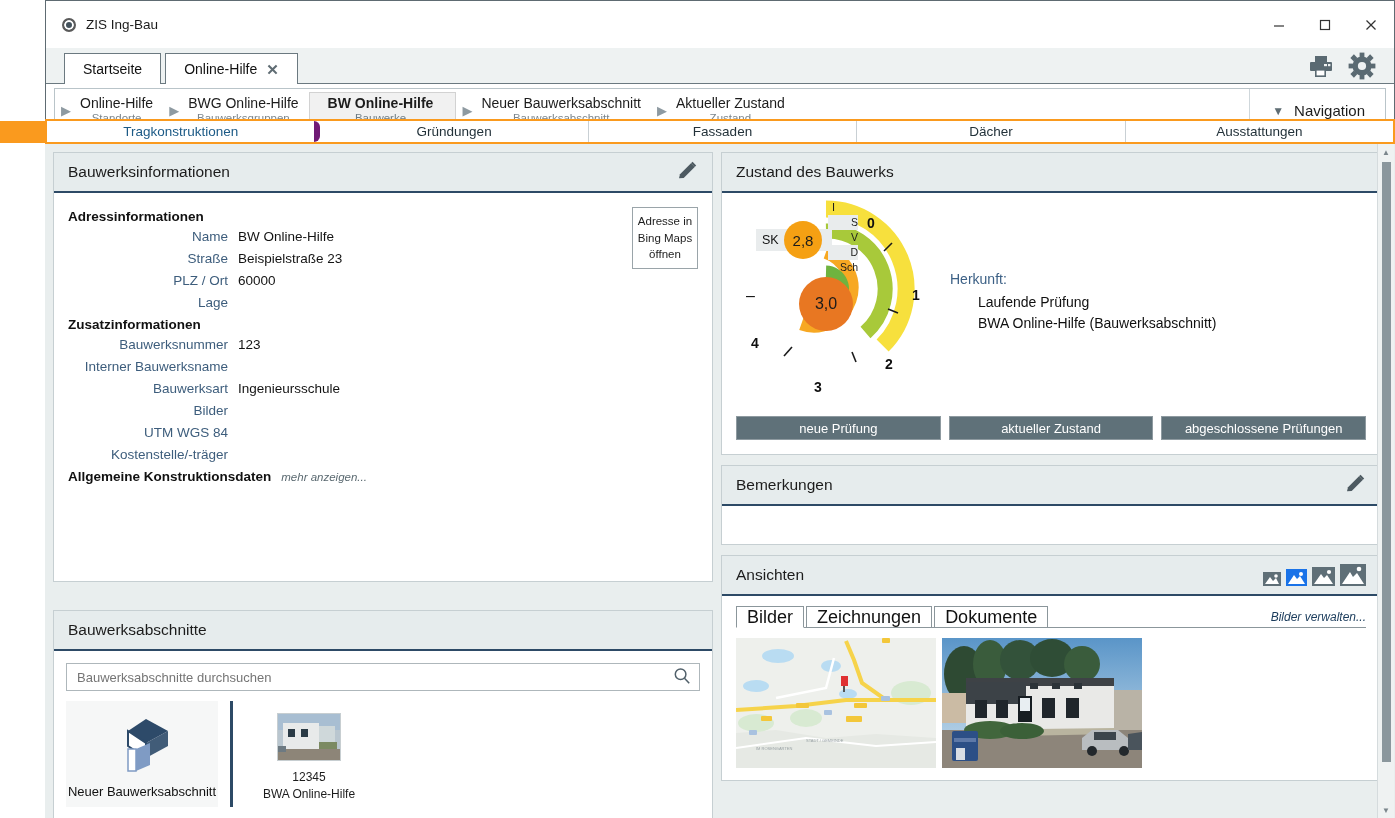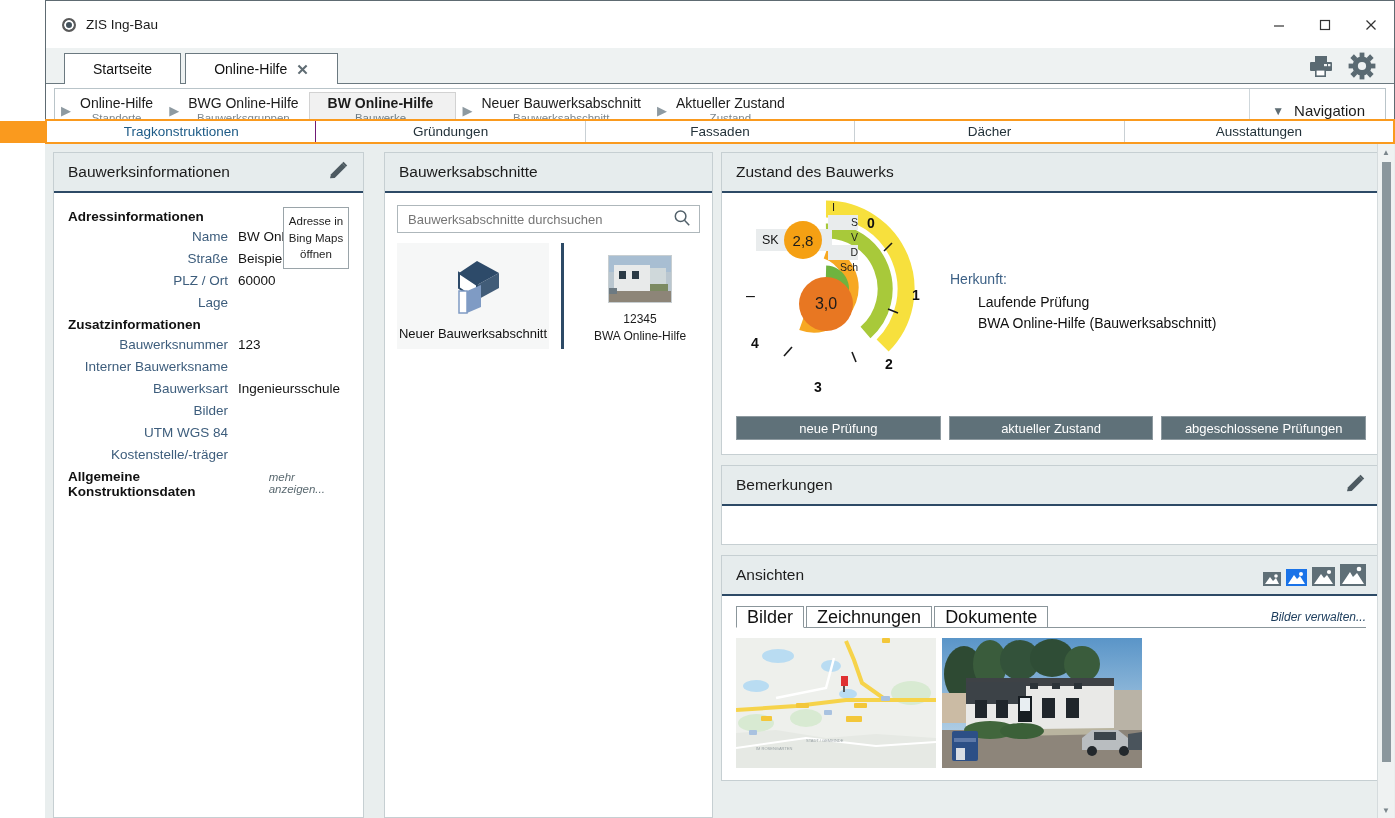--- a/index.html
+++ b/index.html
@@ -41,21 +41,21 @@
   .win-btn svg{display:block;}
 
   
   .tabstrip{
     position:relative;height:36px;background:#eef2f2;
     border-bottom:1px solid #6b7980;
     display:flex;align-items:flex-end;padding-left:18px;box-sizing:border-box;
   }
   .doc-tab{
     height:31px;display:flex;align-items:center;gap:9px;
-    padding:0 28px;font-size:14px;color:#111;
+    padding:0 18px;font-size:14px;color:#111;
     background:#ffffff;border:1px solid #6b7980;border-bottom:none;
     box-sizing:border-box;position:relative;top:1px;
   }
   .doc-tab.inactive{background:#ffffff;}
   .doc-tab .close-x{font-size:15px;color:#5f6c73;line-height:1;font-weight:600;}
   .tabstrip-right{
     margin-left:auto;display:flex;align-items:center;gap:14px;
     padding-right:18px;padding-bottom:3px;
   }
   .tool-ic{color:#5a6a72;display:flex;align-items:center;}
@@ -90,29 +90,29 @@
     position:absolute;left:45px;top:119px;width:1350px;height:25px;
     background:#ffffff;border:2px solid #fa9a1e;box-sizing:border-box;
     display:flex;
   }
   .sec-tab{
     flex:1;display:flex;align-items:center;justify-content:center;
     font-size:13.5px;color:#23323a;background:#ffffff;
     border-right:1px solid #c9d0d4;box-sizing:border-box;
   }
   .sec-tab:last-child{border-right:none;}
-  .sec-tab.active{color:#1c5a86;border-right:1px solid #701a75;}
+  .sec-tab.active{color:#1c5a86;border-right:6px solid #701a75;border-radius:6px;}
 
   
   .content{
     position:absolute;left:45px;top:144px;width:1350px;height:674px;
     background:#e9eeee;box-sizing:border-box;padding:8px 0 0 0;
     display:flex;gap:8px;
   }
-  .col-left{width:660px;margin-left:8px;display:flex;flex-direction:row;gap:20px;}
+  .col-left{width:660px;margin-left:8px;display:flex;flex-direction:column;gap:28px;}
   .col-right{width:660px;display:flex;flex-direction:column;gap:10px;}
 
   .card{background:#ffffff;border:1px solid #c6cfd2;box-sizing:border-box;}
   .card-head{
     height:40px;background:#e6eced;border-bottom:2px solid #2d4a66;
     display:flex;align-items:center;padding:0 14px;box-sizing:border-box;
   }
   .card-title{font-size:15.5px;color:#1c1c1c;}
   .head-actions{margin-left:auto;display:flex;align-items:center;gap:9px;}
   .pencil{color:#4d5a61;}

